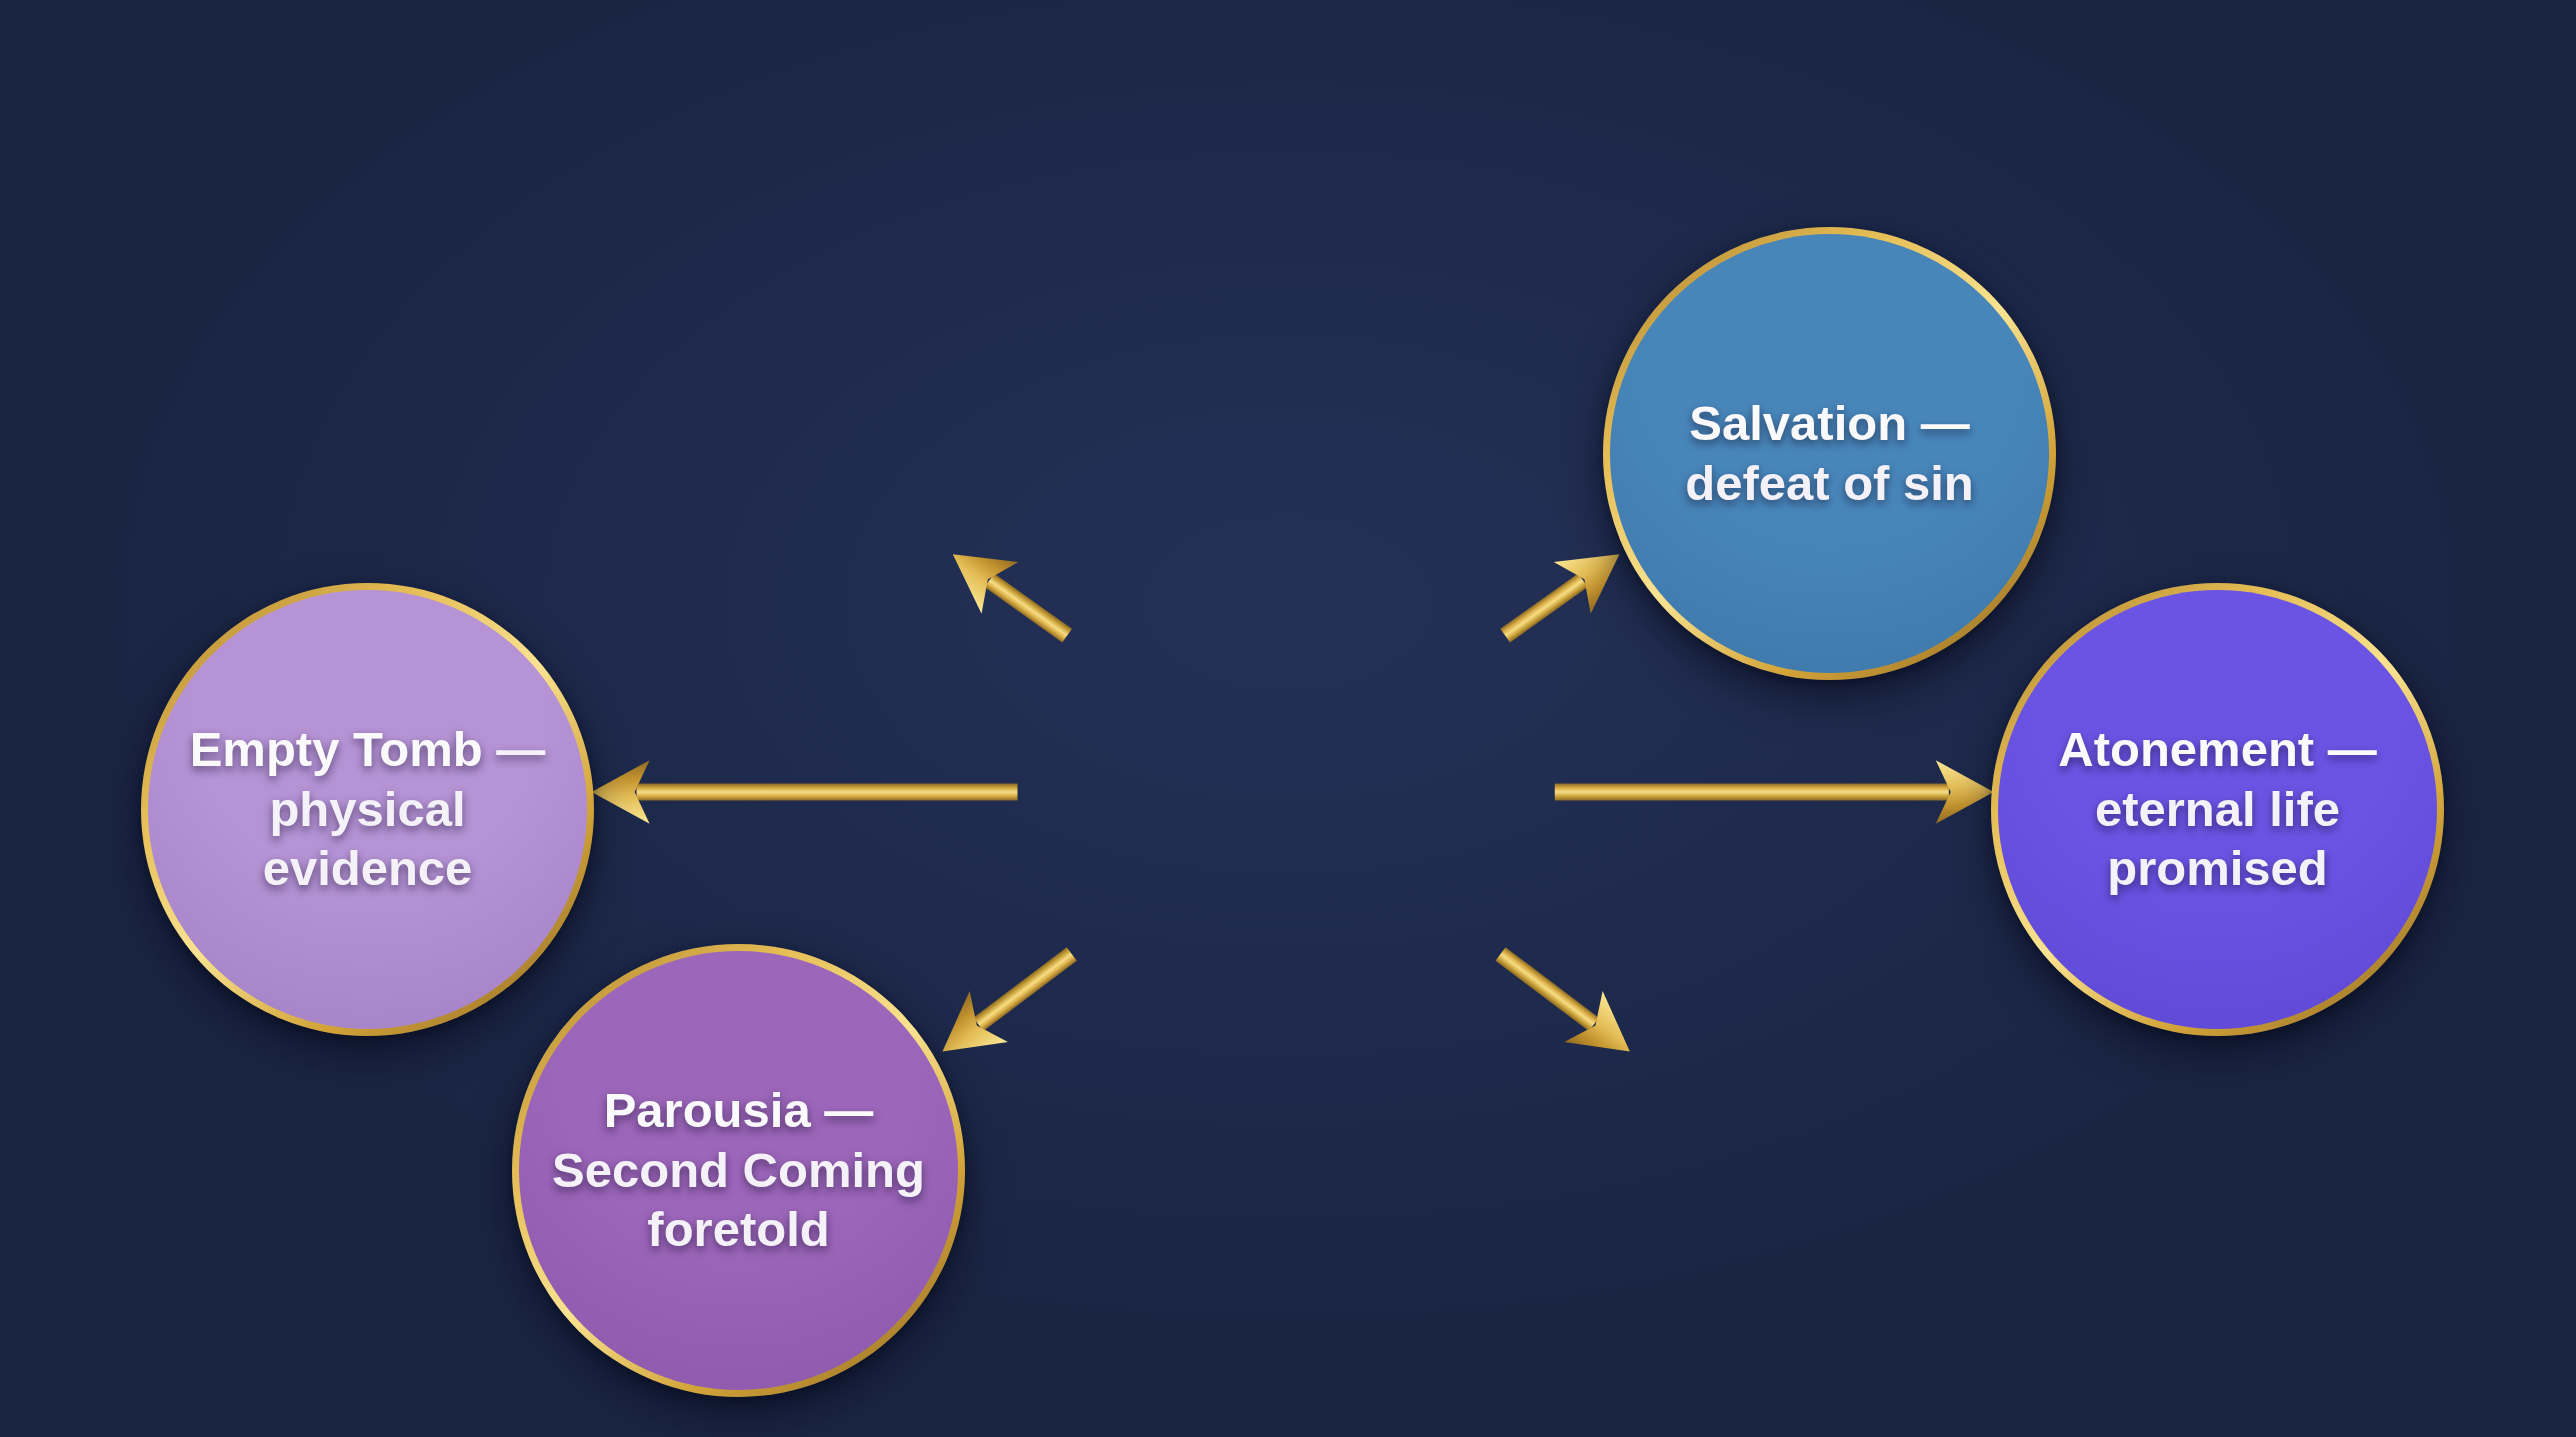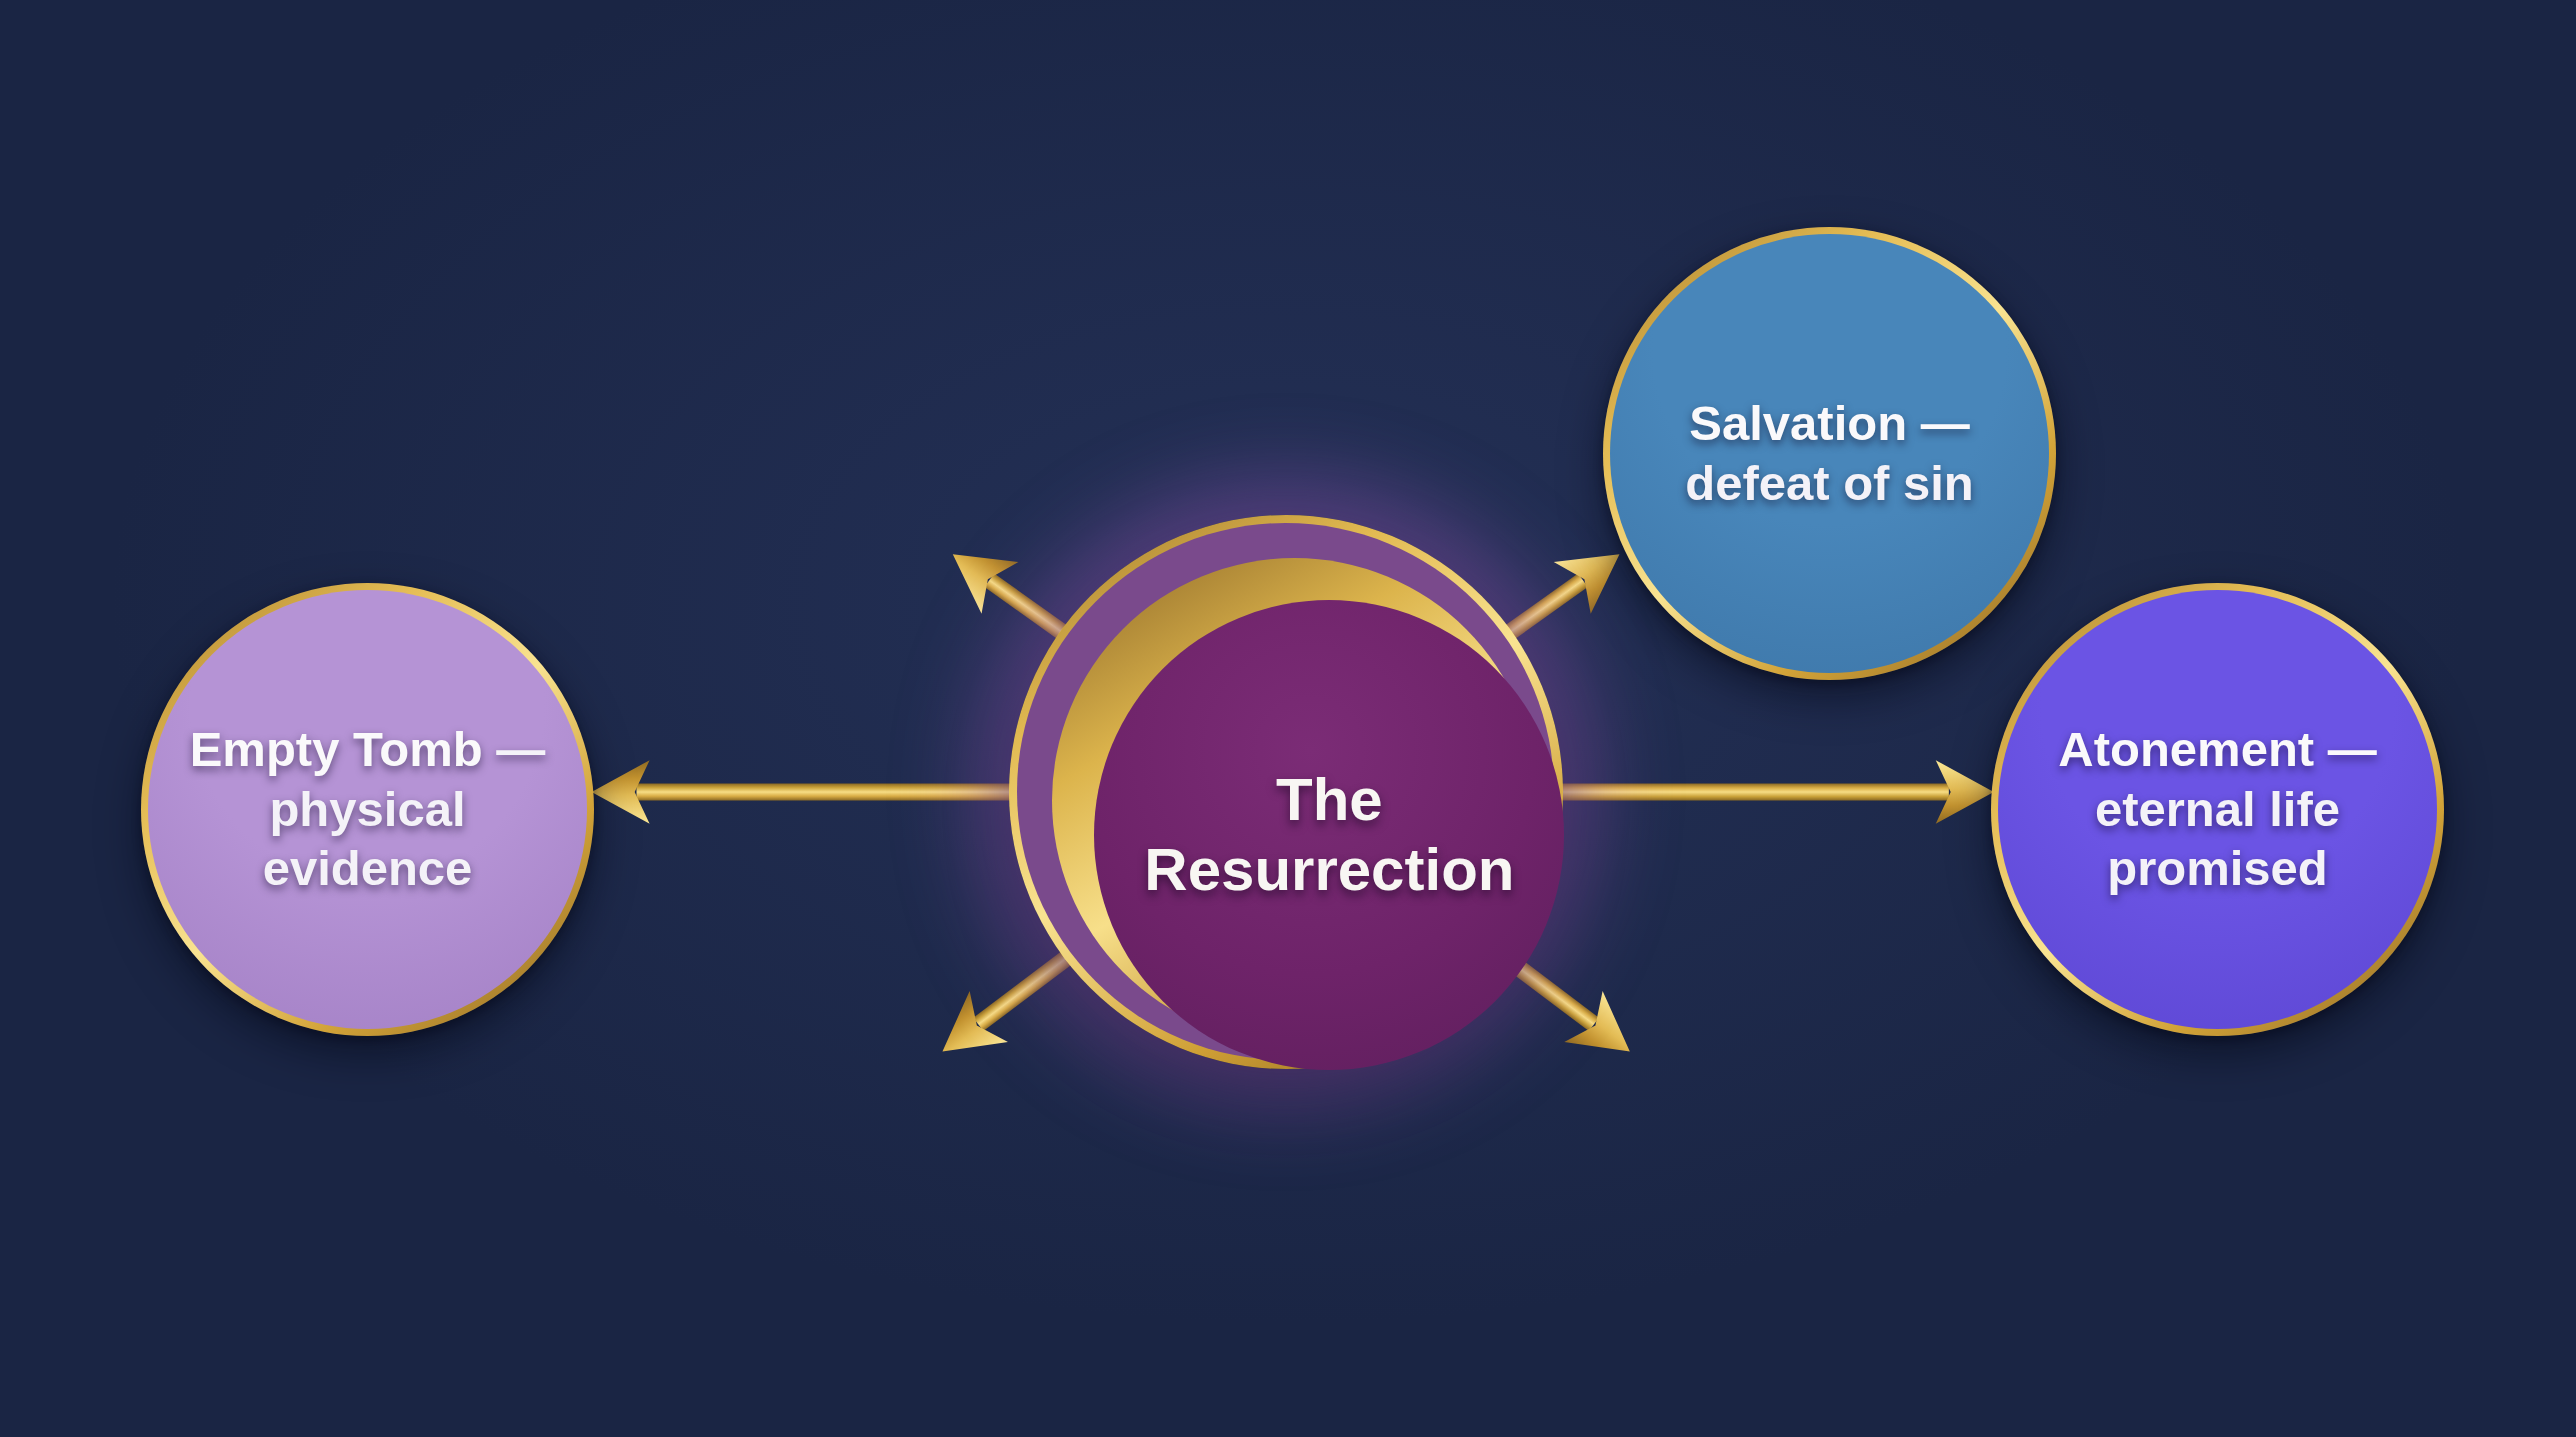--- a/index.html
+++ b/index.html
@@ -198,28 +198,25 @@
 
   <div class="node pos-r" style="--fill: #6b54e4; --fill2: #5c46d2;">
     <div class="node-fill">
       <div class="node-text">
         <span class="lead">Atonement —</span> 
         <span class="rest">eternal life promised</span>
       </div>
     </div>
   </div>
 
-
-
-  <div class="center-wrap">
-    <div class="ring-outer">
-      <div class="ring-gap">
-        <div class="ring-inner">
-          <div class="center-disc">
-            <div class="center-text">The Resurrection</div>
-          </div>
-        </div>
-      </div>
-    </div>
-  </div>
+  <div class="node pos-bl" style="--fill: #9c66ba; --fill2: #8b57a9;">
+    <div class="node-fill">
+      <div class="node-text">
+        <span class="lead">Parousia —</span> 
+        <span class="rest">Second Coming foretold</span>
+      </div>
+    </div>
+  </div>
+
+
 
 </div>
 
 
 </body></html>

